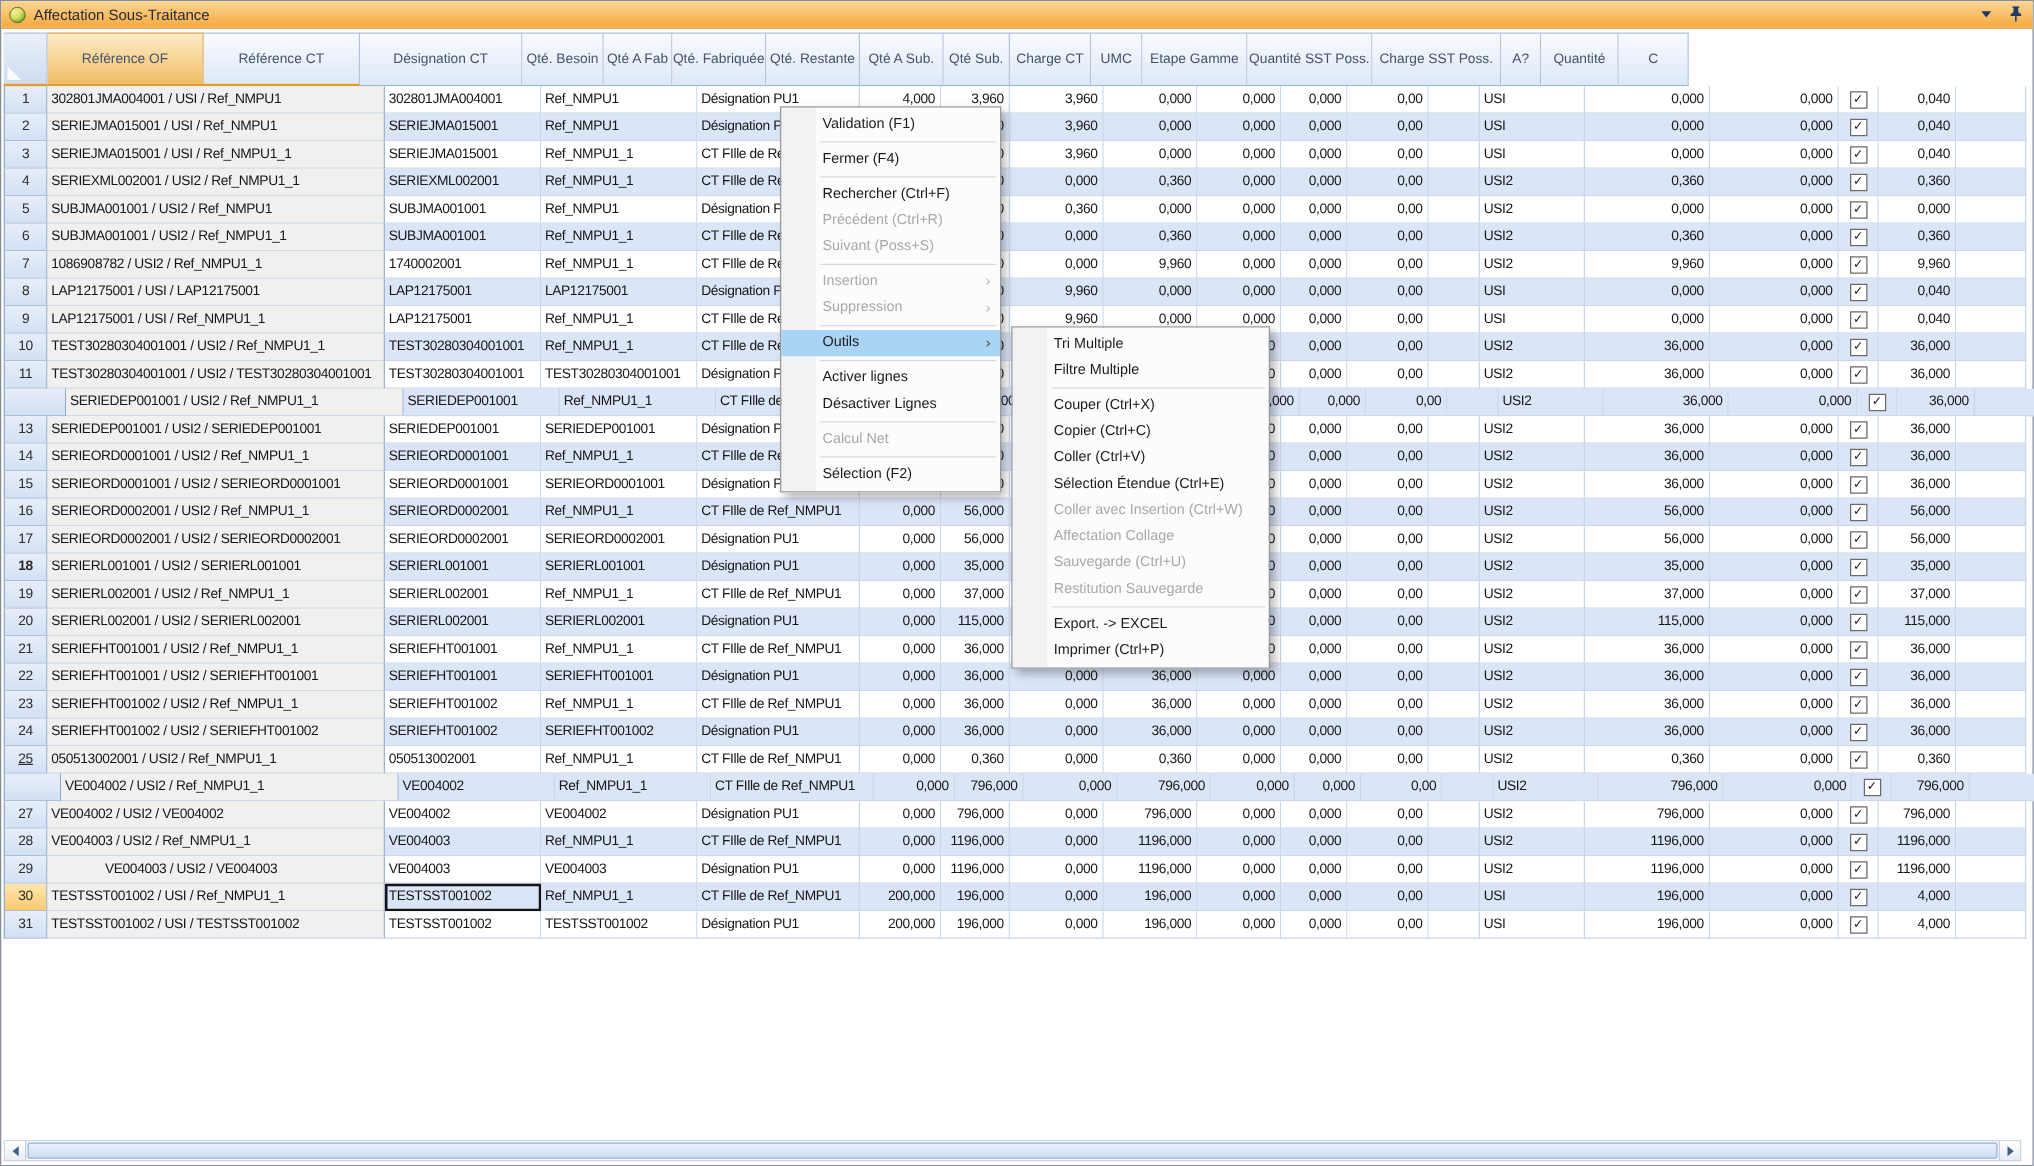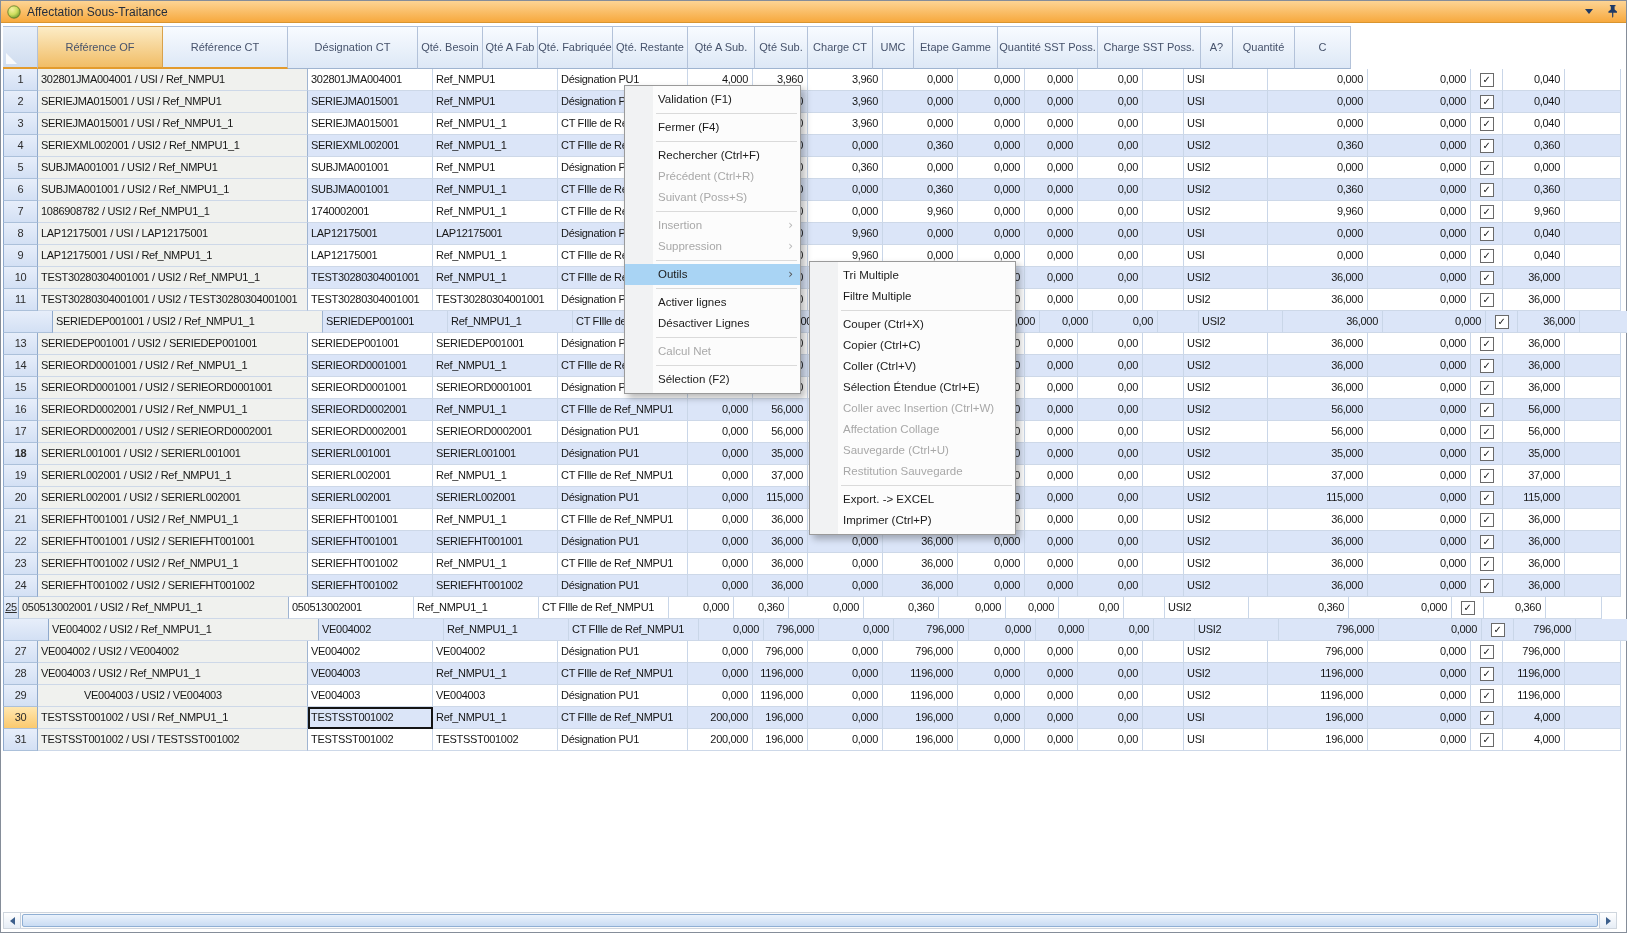--- a/index.html
+++ b/index.html
@@ -644,21 +644,21 @@
           <div class="tcell etape" style="width: 84px;">USI2</div>
           <div class="tcell q_sst right" style="width: 100px;">36,000</div>
           <div class="tcell c_sst right" style="width: 103px;">0,000</div>
           <div class="tcell a acell" style="width: 32px;">
             <span class="cb">✓</span>
           </div>
           <div class="tcell quantite right" style="width: 62px;">36,000</div>
           <div class="tcell cut" style="width: 56px;"></div>
         </div>
         <div class="trow">
-          <div class="tcell num" style="width: 16px; text-align: center; text-decoration: underline;">25</div>
+          <div class="tcell num" style="width: 35px; text-align: center; text-decoration: underline;">25</div>
           <div class="tcell cumuls" style="width: 270px;">050513002001 / USI2 / Ref_NMPU1_1</div>
           <div class="tcell ref_of" style="width: 125px;">050513002001</div>
           <div class="tcell ref_ct" style="width: 125px;">Ref_NMPU1_1</div>
           <div class="tcell designation" style="width: 130px;">CT FIlle de Ref_NMPU1</div>
           <div class="tcell besoin right" style="width: 65px;">0,000</div>
           <div class="tcell a_fab right" style="width: 55px;">0,360</div>
           <div class="tcell fabriquee right" style="width: 75px;">0,000</div>
           <div class="tcell restante right" style="width: 75px;">0,360</div>
           <div class="tcell a_sub right" style="width: 67px;">0,000</div>
           <div class="tcell sub right" style="width: 53px;">0,000</div>

